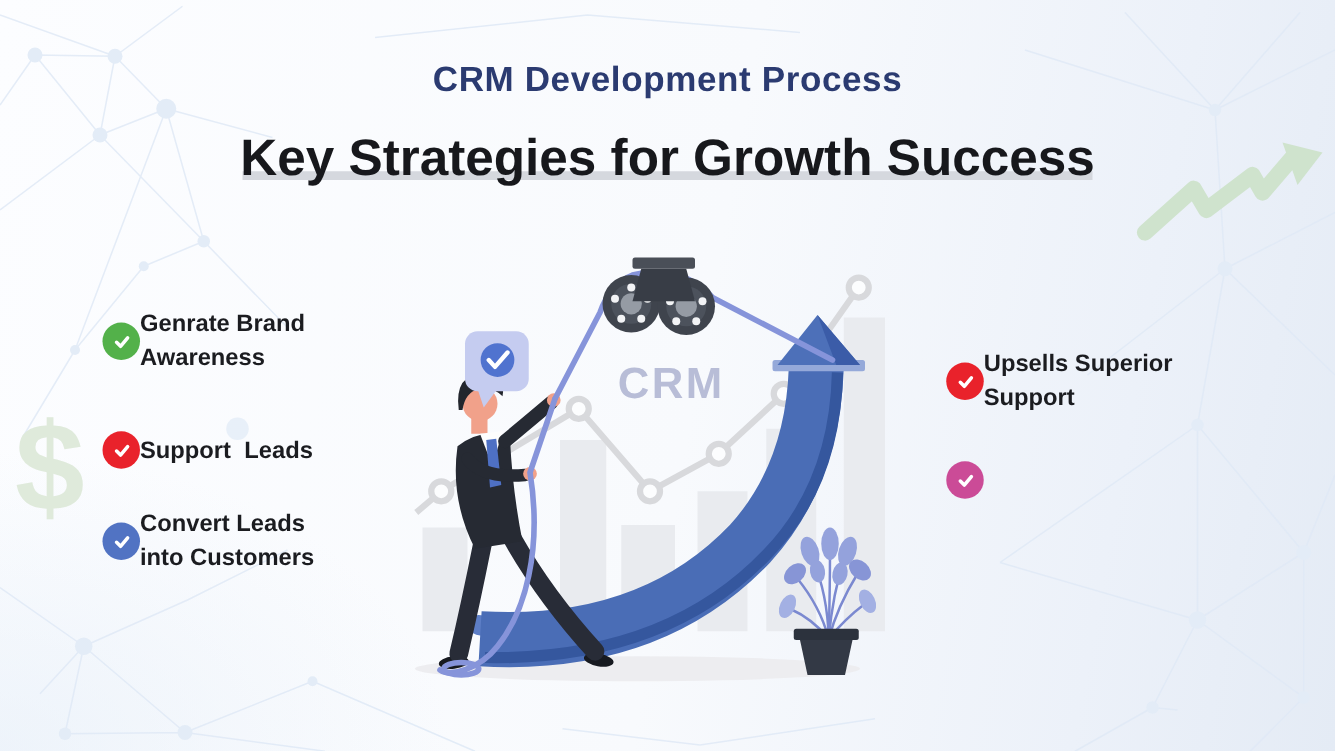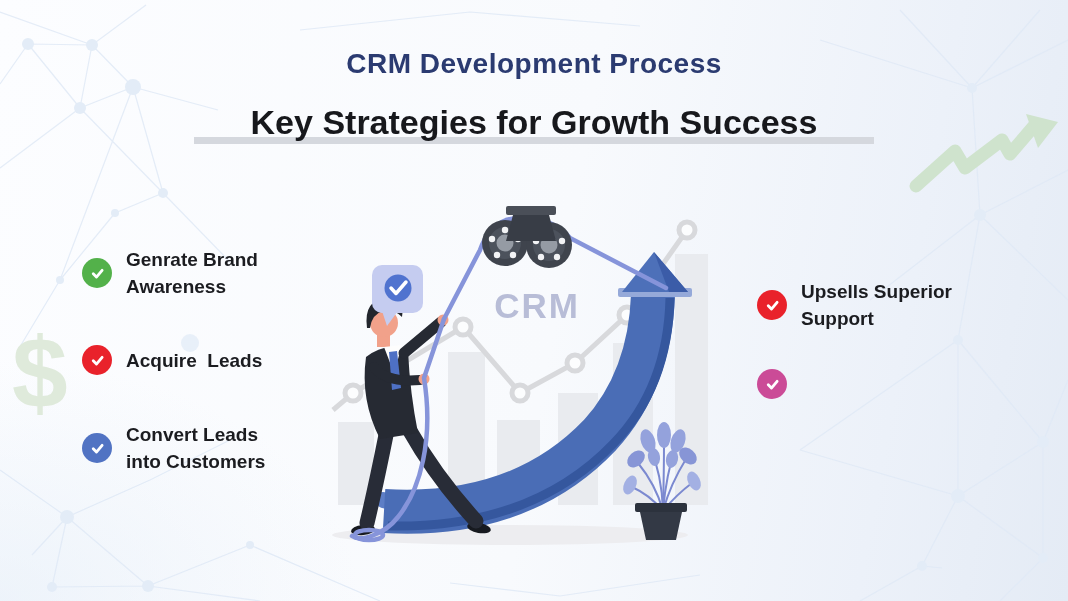--- a/index.html
+++ b/index.html
@@ -16,23 +16,23 @@
   .title{
     margin:0;position:absolute;left:0;top:48px;width:100%;
     font-size:28px;font-weight:700;letter-spacing:.5px;color:#2b3b71;
   }
   .subtitle-bar{
     position:absolute;left:50%;top:137px;transform:translateX(-50%);
     width:680px;height:7px;background:#d5d8de;z-index:1;
   }
   .subtitle{
     margin:0;position:absolute;left:0;top:103px;width:100%;
-    font-size:34px;font-weight:700;color:#17181c;z-index:2;
-  }
-  .item{position:absolute;display:flex;align-items:center;gap:14px;z-index:2;justify-content:space-between;}
+    font-size:41px;font-weight:700;color:#17181c;z-index:2;
+  }
+  .item{position:absolute;display:flex;align-items:center;z-index:2;justify-content:space-between;}
   .check{
     flex:0 0 auto;width:30px;height:30px;border-radius:50%;
     display:flex;align-items:center;justify-content:center;
   }
   .check svg{width:17px;height:17px;display:block;}
   .check path{fill:none;stroke:#fff;stroke-width:4;stroke-linecap:round;stroke-linejoin:round;}
   .label{
     font-size:19px;line-height:27px;font-weight:700;color:#1b1c20;white-space:pre-wrap;
   }
   .w165{max-width:168px;}
@@ -91,23 +91,23 @@
         </svg>
     </span>
     <span class="label w165">Genrate Brand Awareness</span>
   </div>
   <div class="item" style="left:82px;top:345px">
     <span class="check" style="background: rgb(233, 34, 43);">
       <svg viewBox="0 0 24 24">
           <path d="M6 12.5l4.5 4.5L18.5 7.5"></path>
         </svg>
     </span>
-    <span class="label w165">Acquire  Leads</span>
-  </div>
-  <div class="item" style="left:82px;top:421px">
+    <span class="label w165">Support  Leads</span>
+  </div>
+  <div class="item" style="left:82px;top:406px">
     <span class="check" style="background: rgb(81, 115, 195);">
       <svg viewBox="0 0 24 24">
           <path d="M6 12.5l4.5 4.5L18.5 7.5"></path>
         </svg>
     </span>
     <span class="label w165">Convert Leads into Customers</span>
   </div>
 
   <div class="item" style="left:757px;top:278px">
     <span class="check" style="background: rgb(233, 34, 43);">

